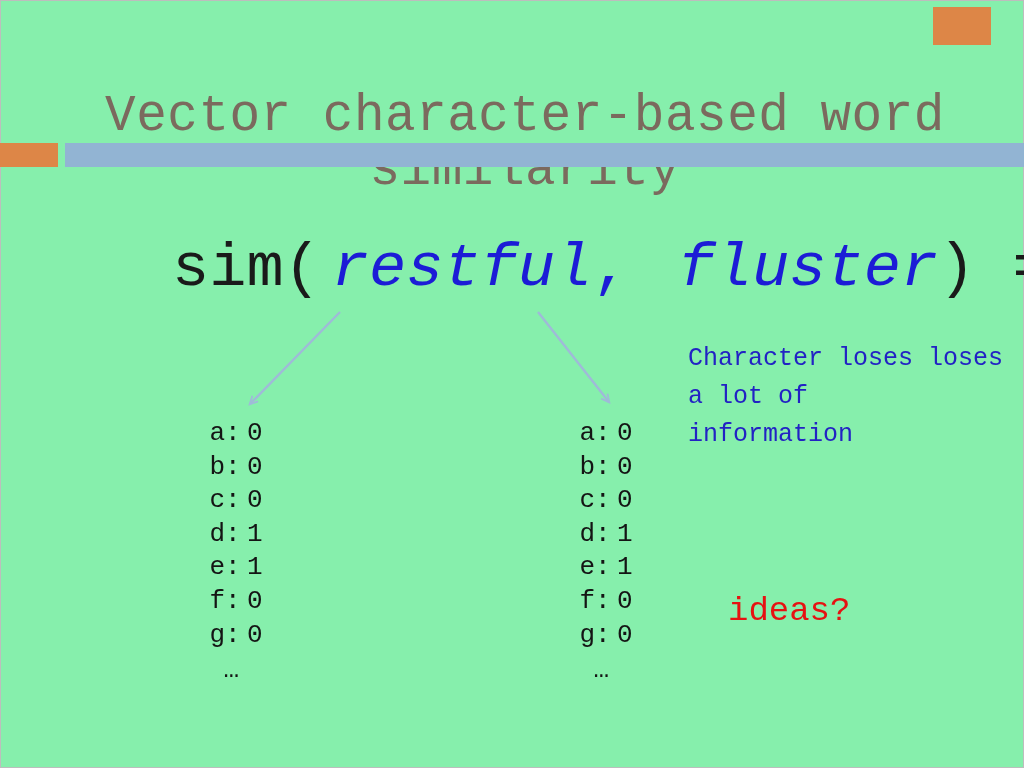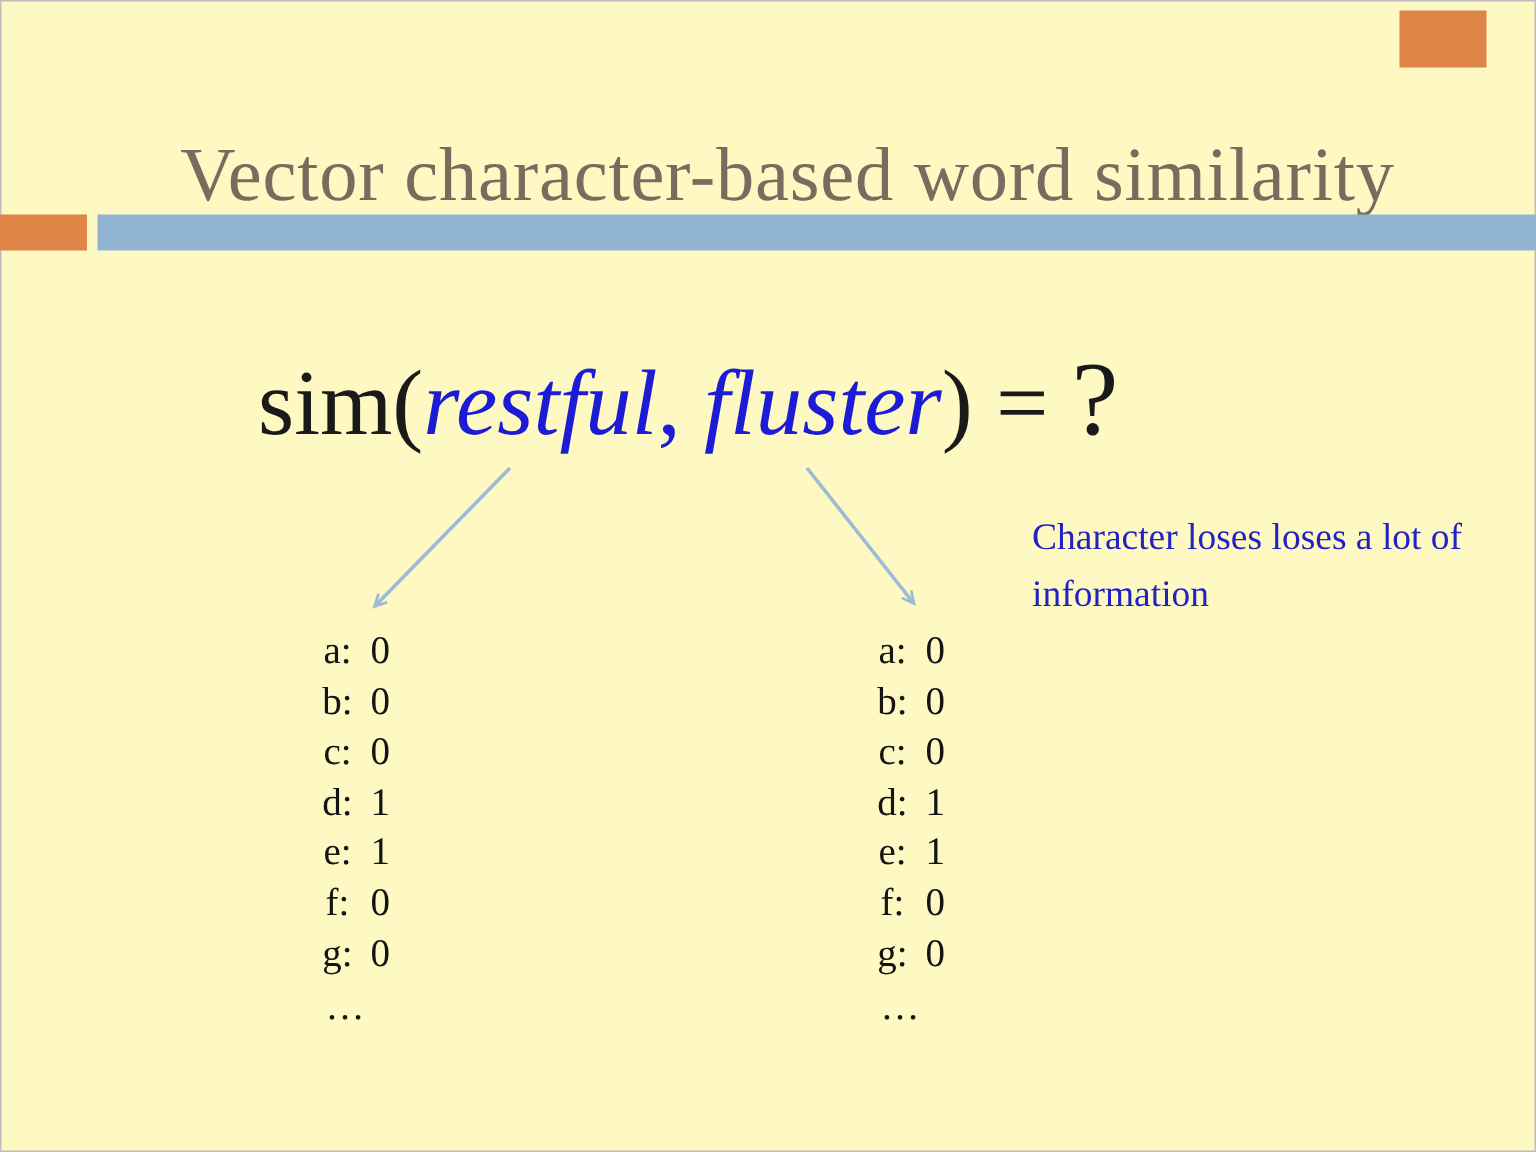--- a/index.html
+++ b/index.html
@@ -1,32 +1,32 @@
 <!DOCTYPE html>
 <html><head>
 <meta charset="utf-8">
 <style>
   html,body { margin:0; padding:0; background:#ffffff; }
   .slide {
-    position:relative; width:1024px; height:768px; background:#fef9c3;
-    font-family:Liberation Serif, serif; overflow:hidden;
+    position:relative; width:1024px; height:768px; background:#86efac;
+    font-family:Liberation Mono, monospace; overflow:hidden;
     box-shadow: inset 0 0 0 1px #bdbdbd;
   }
   .corner-accent { position:absolute; left:933px; top:7px; width:58px; height:38px; background:#dd8647; }
   .slide-title {
     position:absolute; left:26px; right:0; top:56px; text-align:center;
     font-size:51px; line-height:54px; color:#7b6a5e; font-weight:400; letter-spacing:0.5px;
   }
   .band-orange { position:absolute; left:0; top:143px; width:58px; height:24px; background:#dd8647; }
   .band-blue   { position:absolute; left:65px; top:143px; right:0; height:24px; background:#92b4d3; }
   .formula {
     position:absolute; left:172px; top:232px; font-size:62px; line-height:70px;
     color:#1a1a1a; white-space:nowrap;
   }
-  .formula .word { color:#1c1cd6; font-style:italic; }
+  .formula .word { color:#1c1cd6; font-style:italic;margin-left:11px; }
   .formula .sep  { color:#1c1cd6; }
   .formula .result { font-size:70px; }
   .arrows { position:absolute; left:0; top:0; width:1024px; height:768px; pointer-events:none; }
   .annotation {
     position:absolute; left:688px; top:340px; width:320px;
     font-size:25px; line-height:38px; color:#2222c4;
   }
   .vec { position:absolute; top:417px; font-size:26px; color:#141414;text-align:center; }
   .vec-left  { left:203px; }
   .vec-right { left:573px; }
@@ -79,14 +79,15 @@
     <div class="row"><span class="lbl">a:</span><span>0</span></div>
     <div class="row"><span class="lbl">b:</span><span>0</span></div>
     <div class="row"><span class="lbl">c:</span><span>0</span></div>
     <div class="row"><span class="lbl">d:</span><span>1</span></div>
     <div class="row"><span class="lbl">e:</span><span>1</span></div>
     <div class="row"><span class="lbl">f:</span><span>0</span></div>
     <div class="row"><span class="lbl">g:</span><span>0</span></div>
     <div class="ellipsis">…</div>
   </div>
 
+  <div class="ideas">ideas?</div>
 
 </div>
 
 </body></html>

